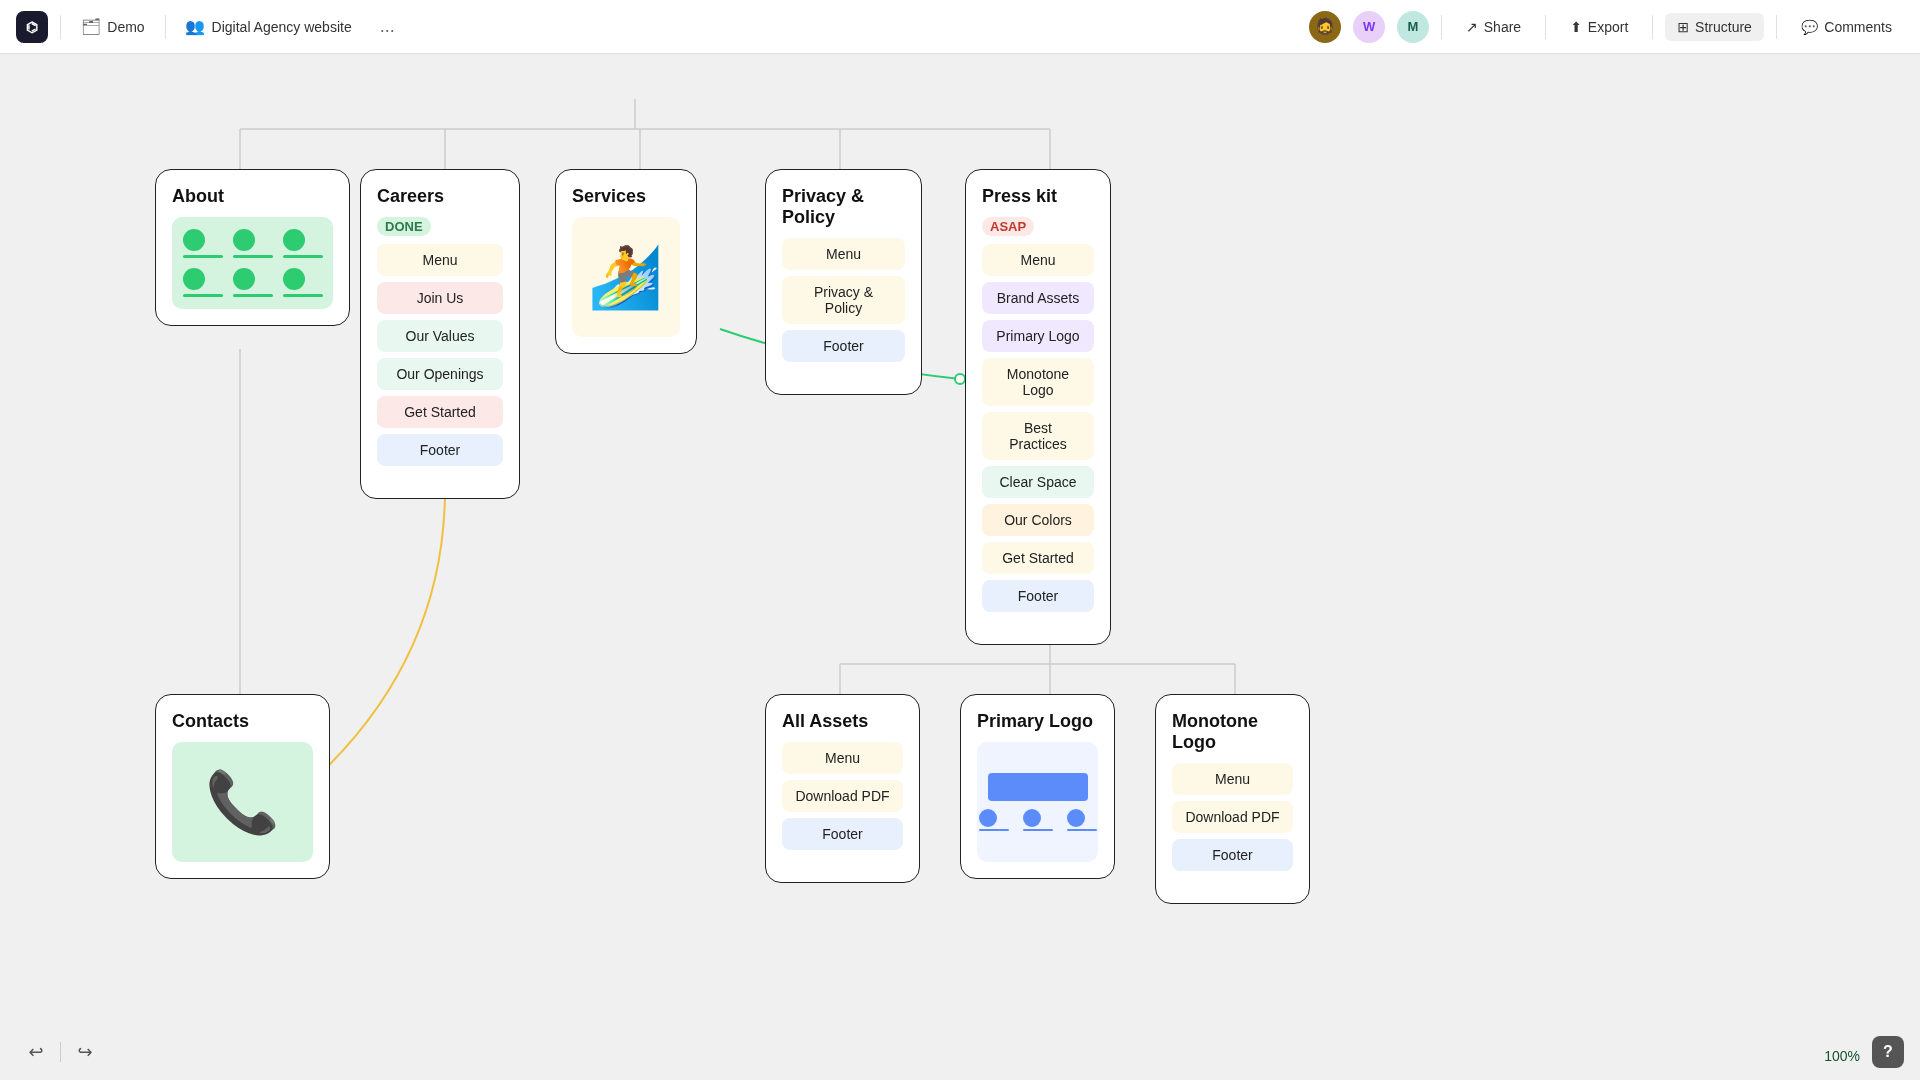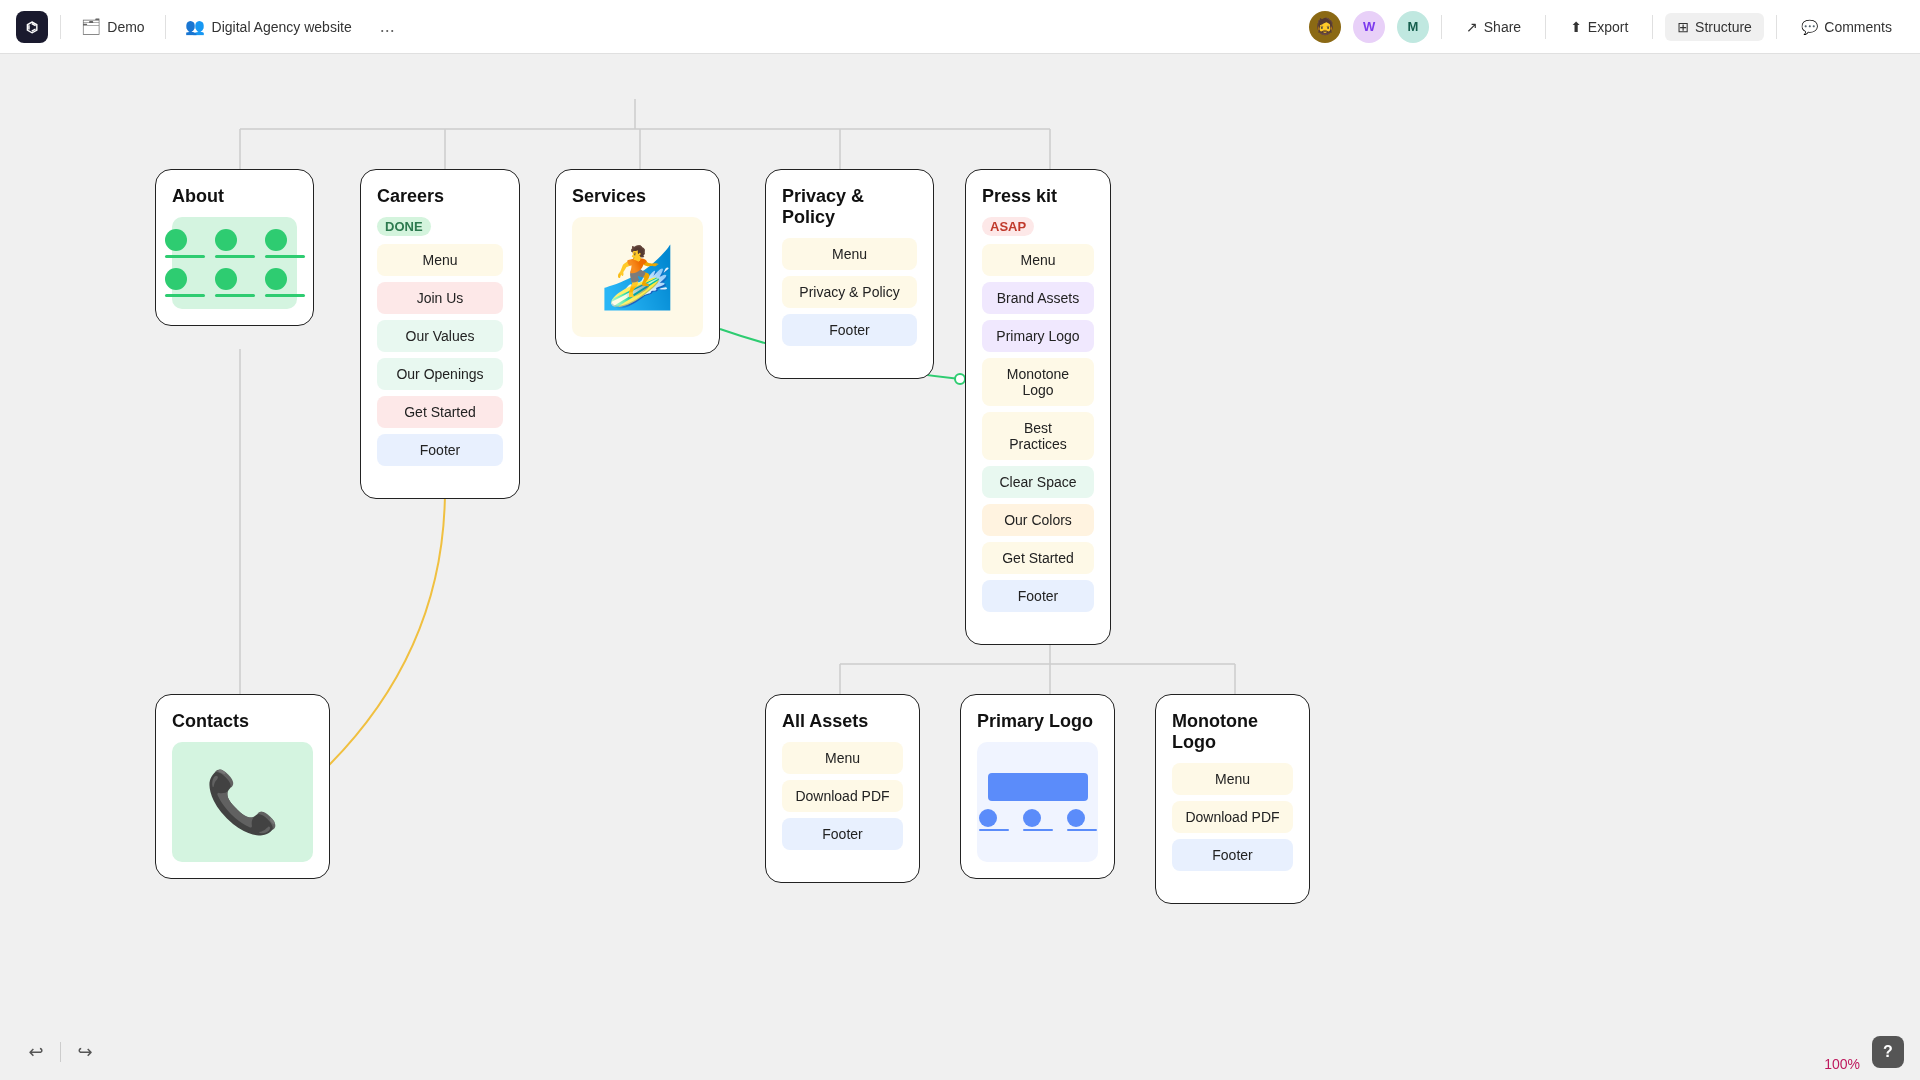--- a/index.html
+++ b/index.html
@@ -230,22 +230,22 @@
       width: 32px; height: 32px;
       border-radius: 6px;
       display: flex; align-items: center; justify-content: center;
       font-size: 18px; cursor: pointer;
       border: none; background: transparent; color: #555;
     }
     .bottombar-sep { width: 1px; height: 20px; background: #ccc; }
 
     .zoom-display {
       position: absolute;
-      bottom: 8px; right: 60px;
-      font-size: 14px; color: #be185d;
+      bottom: 16px; right: 60px;
+      font-size: 14px; color: #14532d;
     }
     .help-btn {
       position: absolute;
       bottom: 12px; right: 16px;
       width: 32px; height: 32px;
       border-radius: 8px;
       background: #555;
       color: #fff;
       display: flex; align-items: center; justify-content: center;
       font-size: 16px; font-weight: bold;
@@ -319,21 +319,21 @@
 
     <line x1="1050" y1="570" x2="1050" y2="610" stroke="#ccc" stroke-width="1.5"></line>
     <line x1="840" y1="610" x2="1235" y2="610" stroke="#ccc" stroke-width="1.5"></line>
     <line x1="840" y1="610" x2="840" y2="640" stroke="#ccc" stroke-width="1.5"></line>
     <line x1="1050" y1="610" x2="1050" y2="640" stroke="#ccc" stroke-width="1.5"></line>
     <line x1="1235" y1="610" x2="1235" y2="640" stroke="#ccc" stroke-width="1.5"></line>
 
     <circle cx="960" cy="325" r="5" fill="#fff" stroke="#2ecc71" stroke-width="2"></circle>
   </svg>
 
-  <div class="card" style="left:155px; top:115px; width:159px;">
+  <div class="card" style="left:155px; top:115px; width:195px;">
     <div class="card-title">About</div>
     <div class="thumb-green">
       <div class="dot-grid">
         <div>
           <div class="dot"></div>
           <div class="dot-line"></div>
         </div>
         <div>
           <div class="dot"></div>
           <div class="dot-line"></div>
@@ -362,26 +362,26 @@
     <div class="card-title">Careers</div>
     <span class="badge badge-done">DONE</span>
     <div class="page-item page-item-yellow">Menu</div>
     <div class="page-item page-item-pink">Join Us</div>
     <div class="page-item page-item-green">Our Values</div>
     <div class="page-item page-item-green">Our Openings</div>
     <div class="page-item page-item-pink">Get Started</div>
     <div class="page-item page-item-blue">Footer</div>
   </div>
 
-  <div class="card" style="left:555px; top:115px; width:165px;">
+  <div class="card" style="left:555px; top:115px; width:142px;">
     <div class="card-title">Services</div>
     <div class="thumb-surfing">🏄</div>
   </div>
 
-  <div class="card" style="left:765px; top:115px; width:169px;">
+  <div class="card" style="left:765px; top:115px; width:157px;">
     <div class="card-title">Privacy &amp; Policy</div>
     <div class="page-item page-item-yellow">Menu</div>
     <div class="page-item page-item-yellow">Privacy &amp; Policy</div>
     <div class="page-item page-item-blue">Footer</div>
   </div>
 
   <div class="card" style="left:965px; top:115px; width:146px;">
     <div class="card-title">Press kit</div>
     <span class="badge badge-asap">ASAP</span>
     <div class="page-item page-item-yellow">Menu</div>

